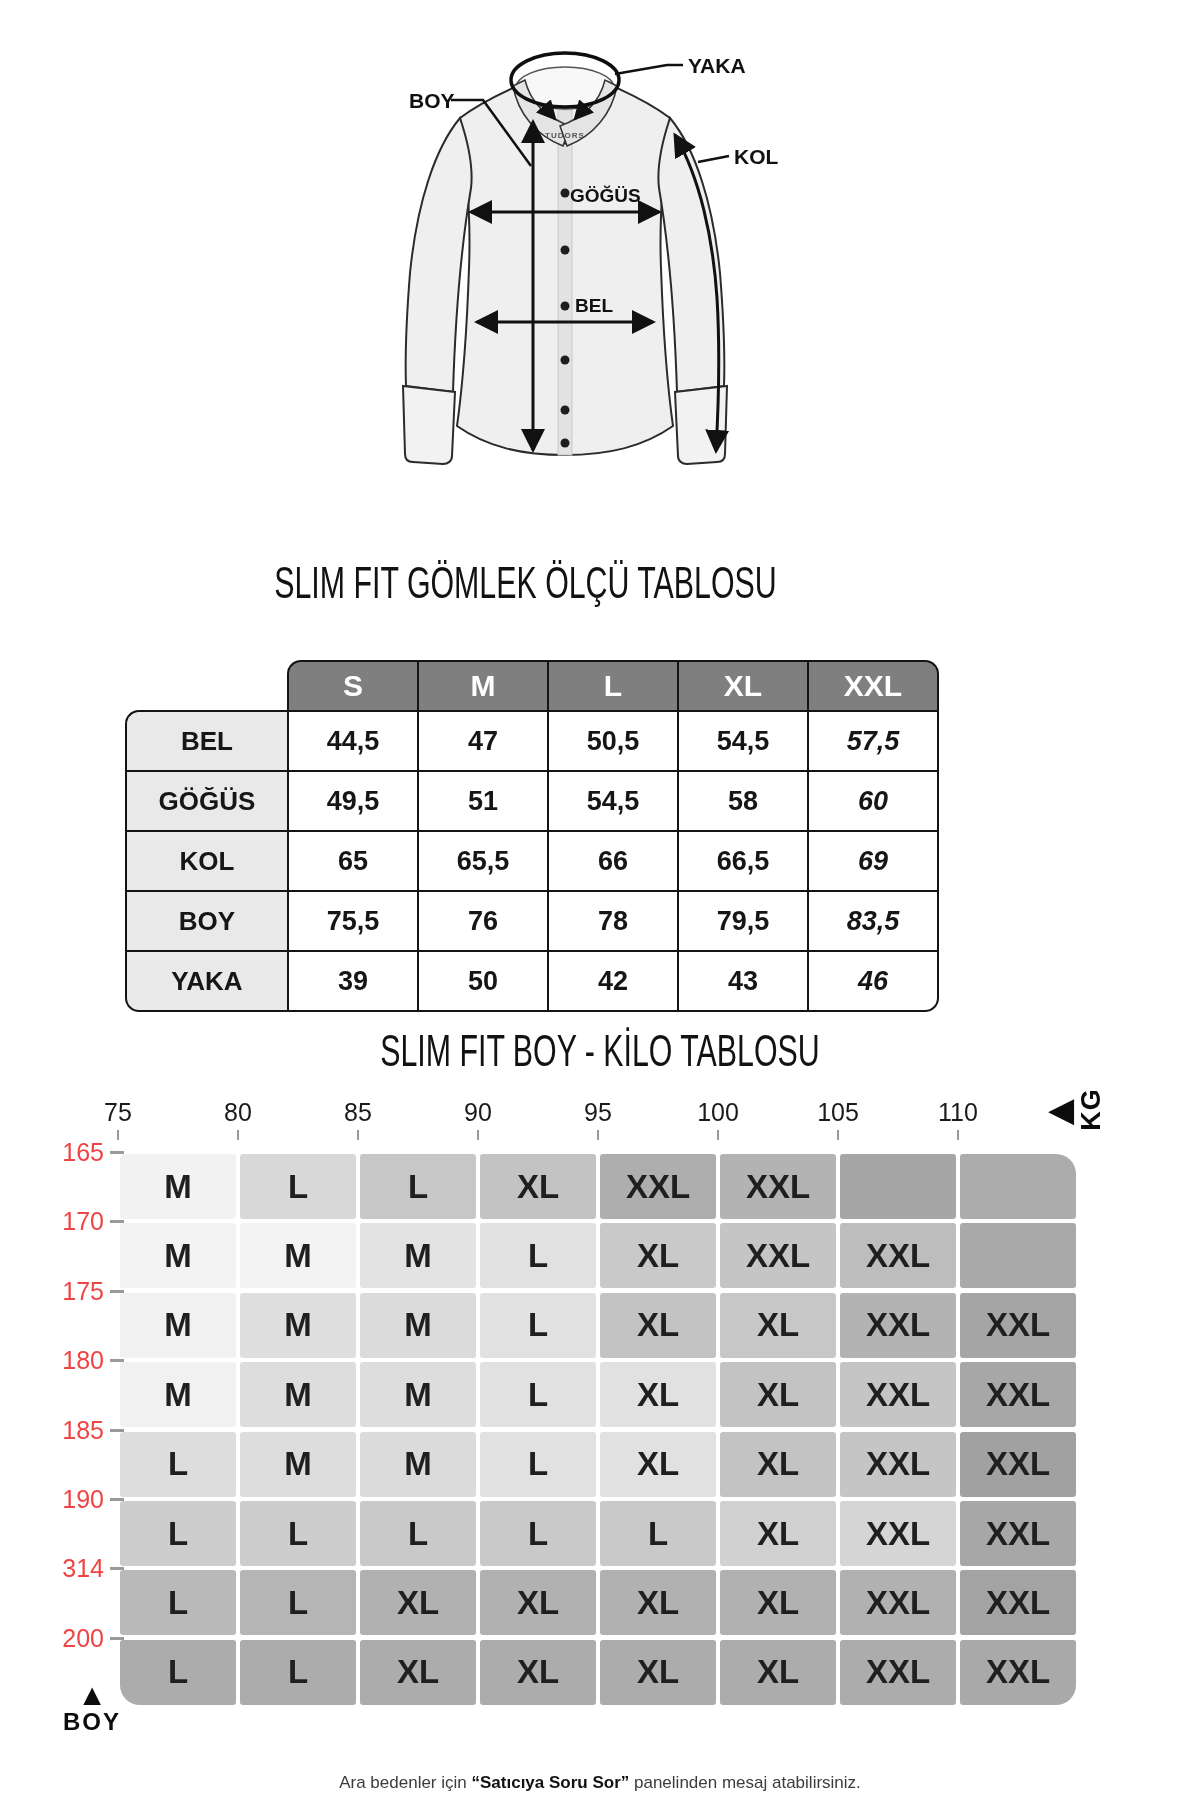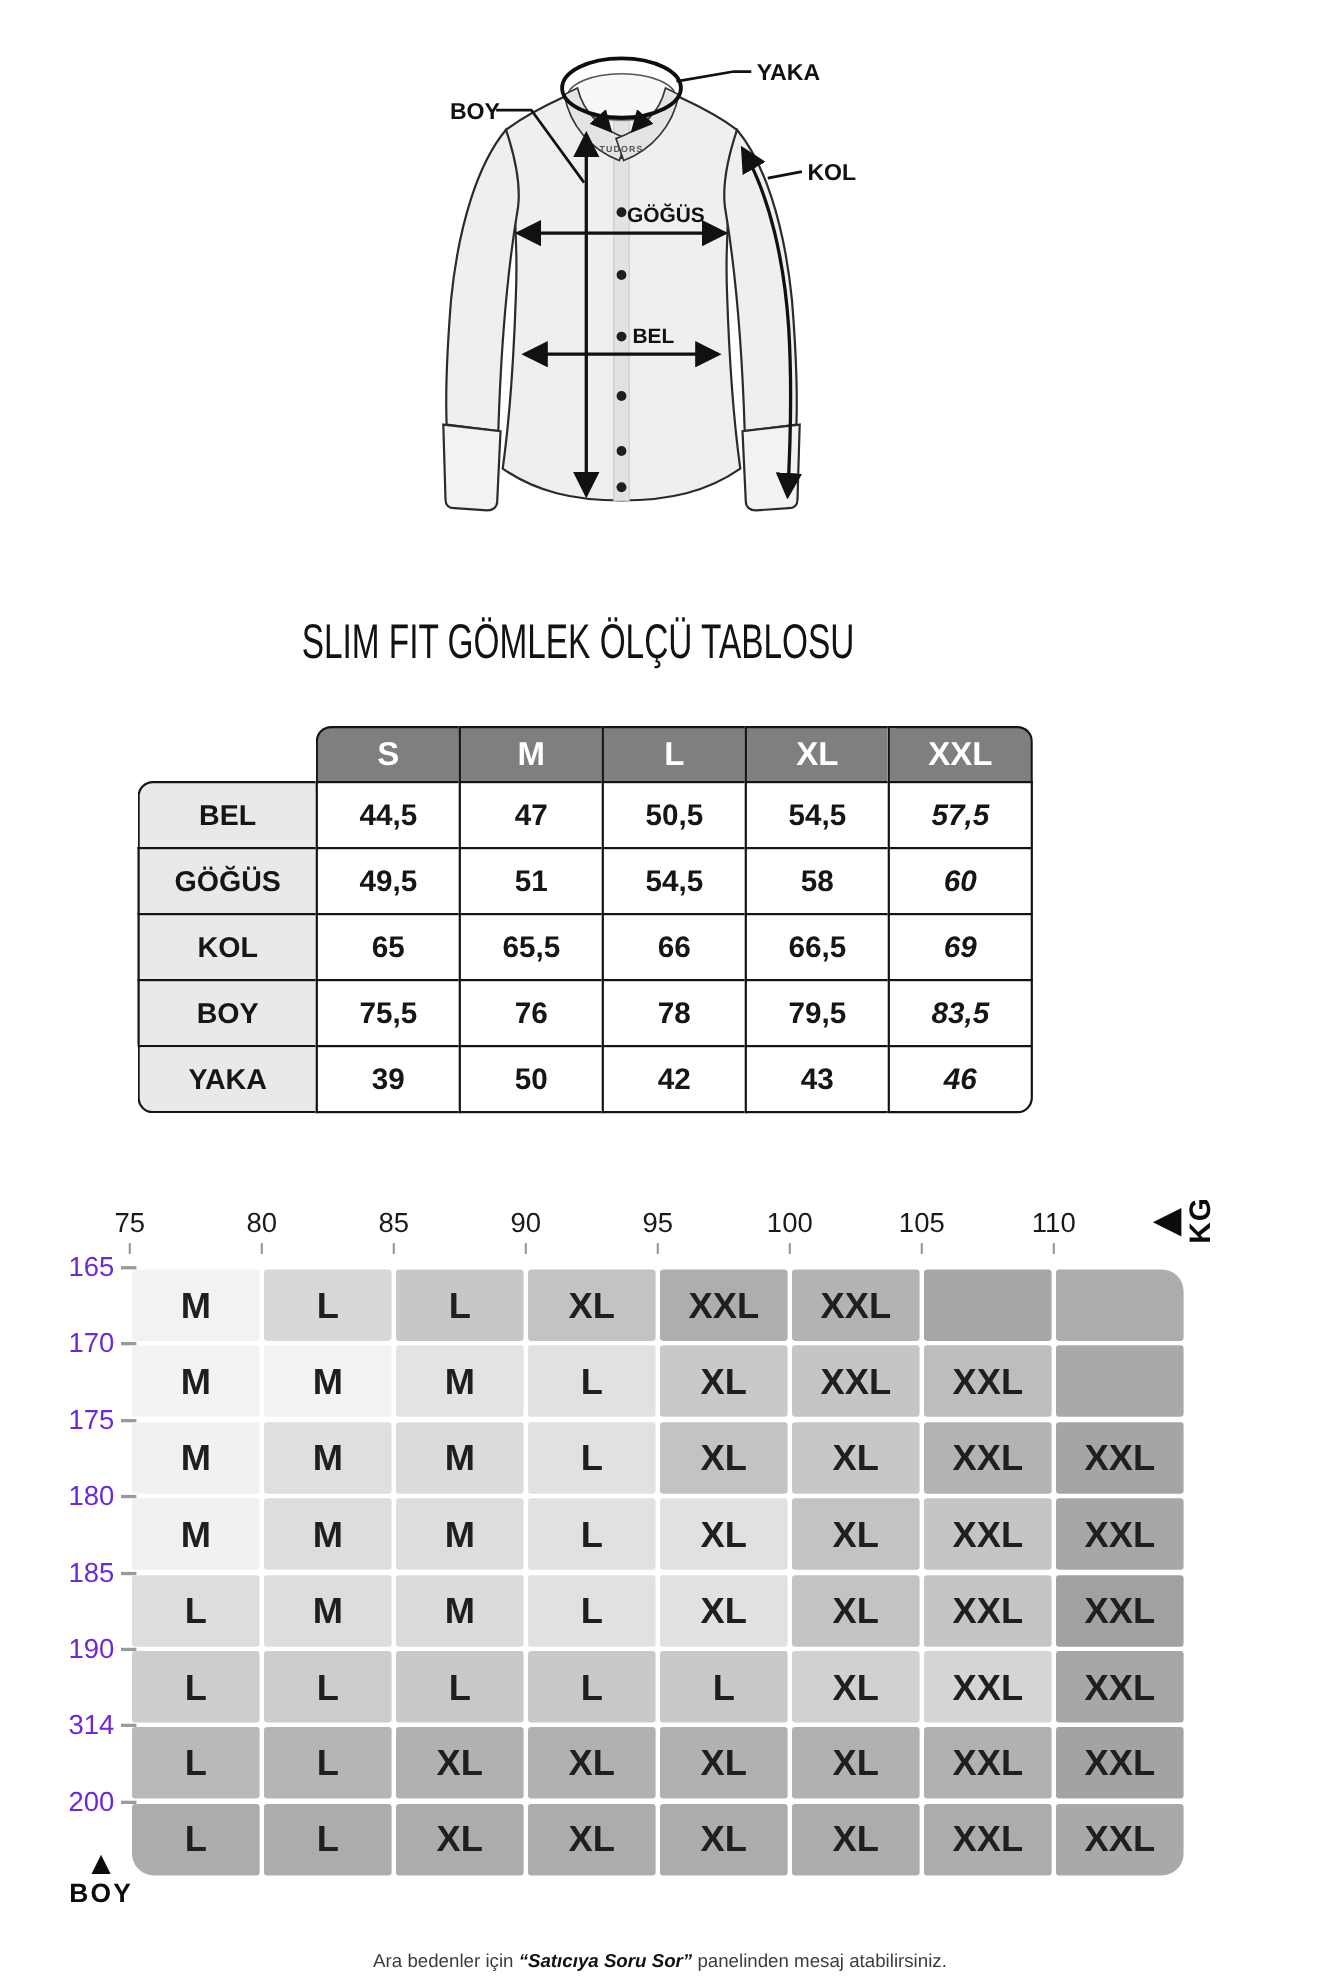--- a/index.html
+++ b/index.html
@@ -32,40 +32,40 @@
   #size-table tr.lastrow td,#size-table tr.lastrow .rowlab{border-bottom:2px solid #141414;}
   #size-table tr.firstrow .rowlab{border-top-left-radius:14px;}
   #size-table tr.lastrow .rowlab{border-bottom-left-radius:14px;}
   #size-table tr.lastrow td:last-child{border-bottom-right-radius:14px;}
 
   
   #matrix{position:absolute;left:60px;top:1040px;width:1090px;height:745px;}
   .kgtick{position:absolute;top:58px;width:64px;margin-left:-32px;text-align:center;
           font-size:25px;color:#1a1a1a;}
   .kgtick .dash{width:2px;height:10px;background:#9a9a9a;margin:3px auto 0;}
-  .boytick{position:absolute;left:0;width:44px;text-align:right;font-size:25px;color:#6d28d9;}
+  .boytick{position:absolute;left:0;width:44px;text-align:right;font-size:25px;color:#ef4444;}
   .boydash{position:absolute;width:14px;height:3px;background:#9a9a9a;}
   .tile{position:absolute;width:116px;height:65px;border-radius:3px;
         display:flex;align-items:center;justify-content:center;
         font-size:33px;font-weight:bold;color:#1f1f1f;}
   .tile.tl{border-top-left-radius:6px;} .tile.tr{border-top-right-radius:20px;}
   .tile.bl{border-bottom-left-radius:20px;} .tile.br{border-bottom-right-radius:20px;}
 
   .kg-marker{position:absolute;left:988px;top:52px;display:flex;align-items:center;}
   .kg-marker .tri{font-size:34px;line-height:34px;color:#0c0c0c;}
   .kg-marker .rot{display:inline-block;transform:rotate(-90deg);font-weight:bold;
                   font-size:27px;letter-spacing:1px;color:#0c0c0c;margin-left:-4px;}
   .boy-marker{position:absolute;left:2px;top:642px;width:60px;text-align:center;color:#0c0c0c;}
   .boy-marker .tri{font-size:30px;line-height:26px;}
   .boy-marker .txt{font-size:24px;font-weight:bold;letter-spacing:2px;}
 
   
   #footer-note{position:absolute;left:0;top:1756px;width:1200px;text-align:center;
                font-size:17px;color:#3c3c3c;}
-  #footer-note b{color:#111;font-style:italic;}
+  #footer-note b{color:#111;}
 </style>
 </head>
 <body>
 
 <div id="canvas">
 
   <div class="shirt-wrap">
     <svg width="470" height="478" viewBox="0 0 470 478">
       <defs>
         <marker id="ah" markerWidth="8" markerHeight="8" refX="7" refY="4" orient="auto-start-reverse">
@@ -176,20 +176,23 @@
           <th class="rowlab">YAKA</th>
           <td>39</td>
           <td>50</td>
           <td>42</td>
           <td>43</td>
           <td>46</td>
         </tr>
       </tbody>
   </table>
 
+  <div class="sec-title" id="title2">
+    <span>SLIM FIT BOY - KİLO TABLOSU</span>
+  </div>
 
   <div id="matrix">
     <div id="kg-axis">
         <div class="kgtick" style="left: 58px;">
           <div class="num">75</div>
           <div class="dash"></div>
         </div>
         <div class="kgtick" style="left: 178px;">
           <div class="num">80</div>
           <div class="dash"></div>

